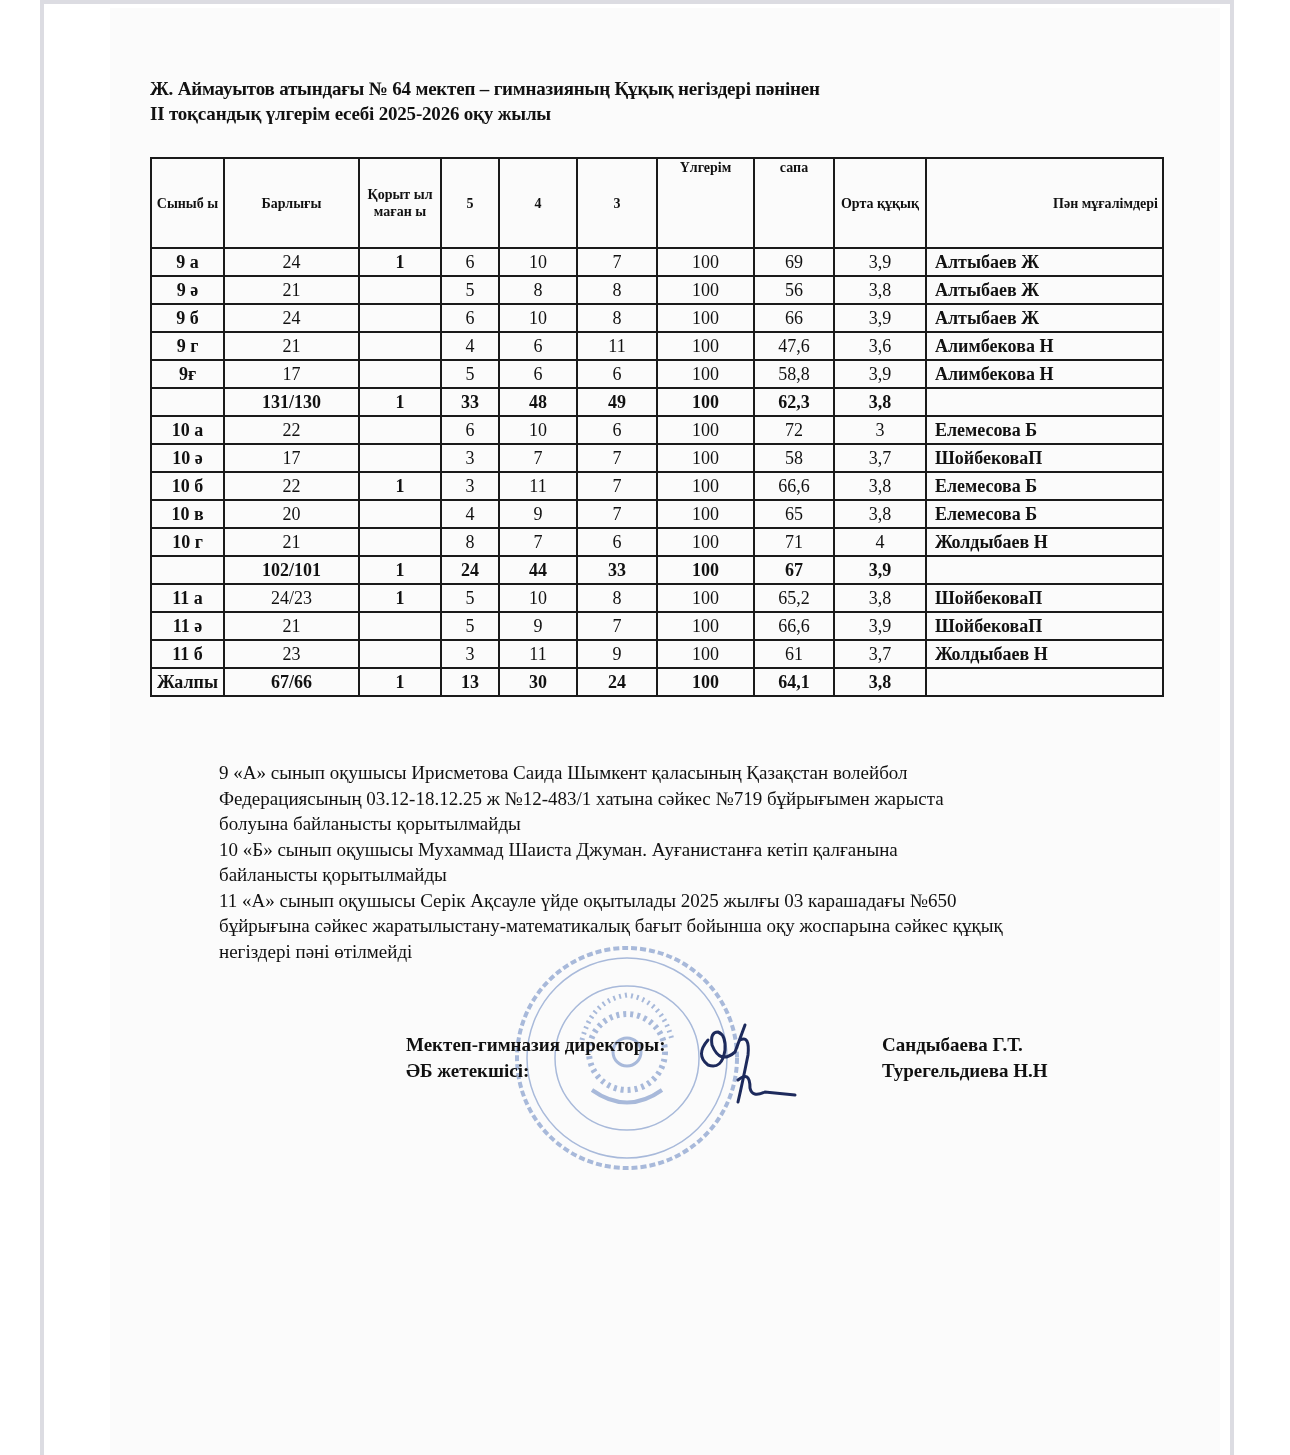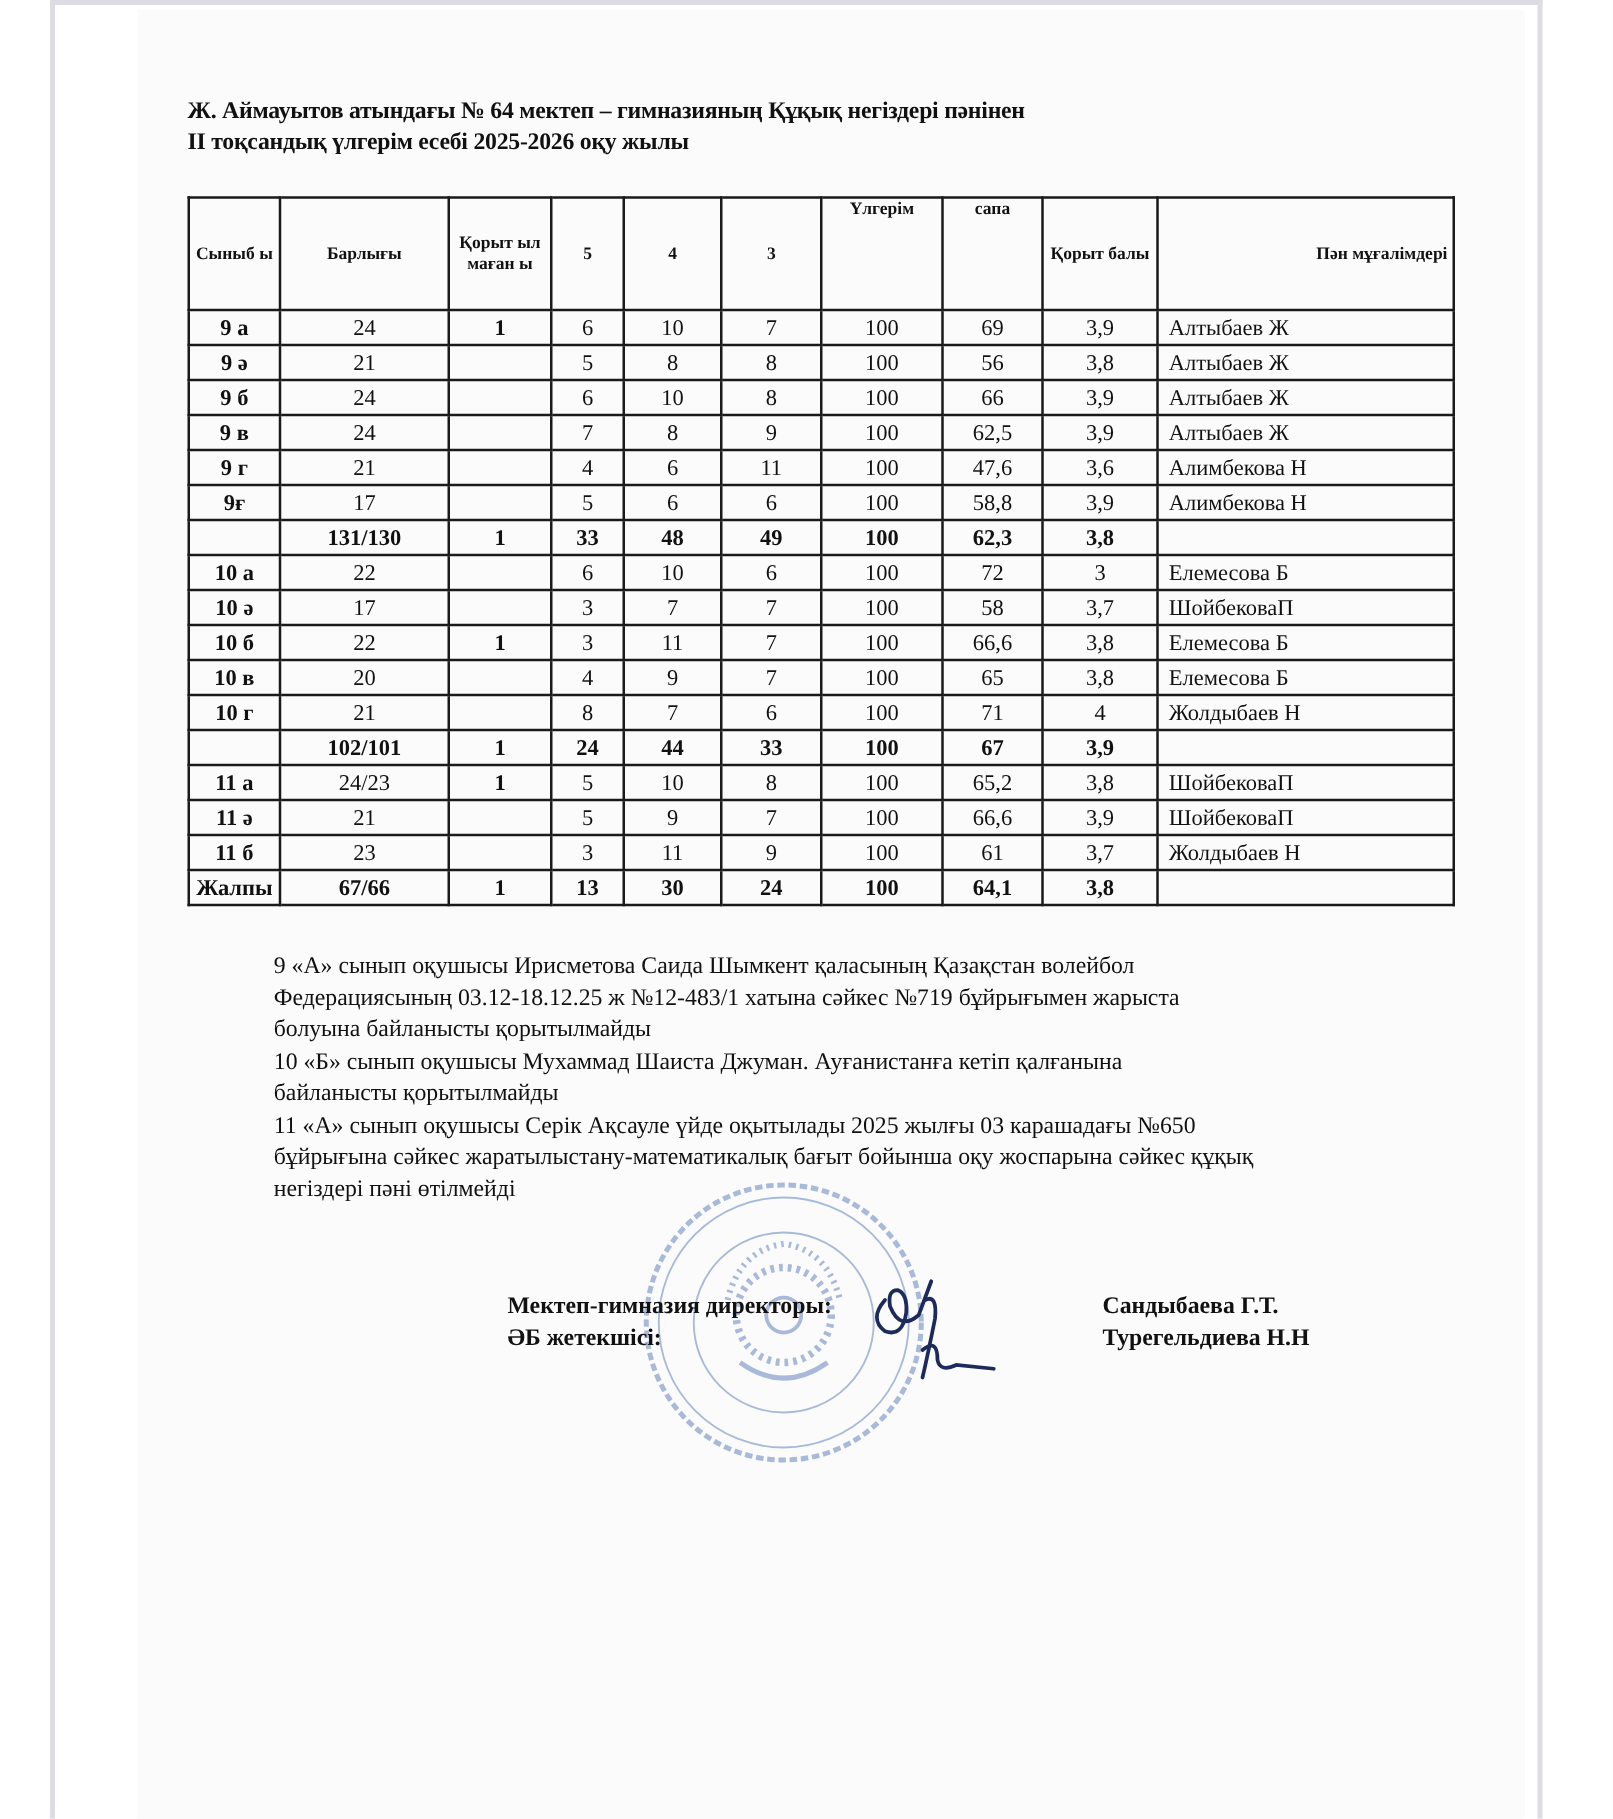--- a/index.html
+++ b/index.html
@@ -28,21 +28,21 @@
     border: 2px solid #1a1a1a; padding: 0 4px; height: 26px; line-height: 24px;
   }
   table.report thead th {
     font-weight: bold; font-size: 14px; line-height: 17px; height: 88px; vertical-align: middle;
     text-align: center;
   }
   table.report thead th.top { vertical-align: top; padding-top: 0; font-family: Liberation Serif, serif; }
   table.report thead th.left { text-align: right; padding-left: 8px; }
   table.report td { text-align: center; }
   table.report td.cls { font-weight: bold; border-radius: 11px; }
-  table.report td.teacher { text-align: left; padding-left: 8px; }
+  table.report td.teacher { text-align: left; padding-left: 8px; font-weight: bold; }
   table.report tr.subtotal td { font-weight: bold; }
   table.report td.bold { font-weight: bold; }
   .notes {
     position: absolute; left: 219px; top: 760px; width: 960px;
     font-size: 19px; line-height: 25.5px;
   }
   .notes p { margin: 0; }
   .sign {
     position: absolute; top: 1032px; font-weight: bold; font-size: 19px; line-height: 26px; margin-left: 36px;
   }
@@ -80,21 +80,21 @@
   <thead>
     <tr>
       <th>Сыныб ы</th>
       <th>Барлығы</th>
       <th>Қорыт ыл маған ы</th>
       <th>5</th>
       <th>4</th>
       <th>3</th>
       <th class="top">Үлгерім</th>
       <th class="top">сапа</th>
-      <th>Қорыт балы</th>
+      <th>Орта құқық</th>
       <th class="left">Пән мұғалімдері</th>
     </tr>
   </thead>
   <tbody id="rows">
       <tr class="">
         <td class="cls">9 а</td>
         <td>24</td>
         <td class="bold">1</td>
         <td>6</td>
         <td>10</td>
@@ -118,32 +118,20 @@
       </tr>
       <tr class="">
         <td class="cls">9 б</td>
         <td>24</td>
         <td class="bold"></td>
         <td>6</td>
         <td>10</td>
         <td>8</td>
         <td>100</td>
         <td>66</td>
-        <td>3,9</td>
-        <td class="teacher">Алтыбаев Ж</td>
-      </tr>
-      <tr class="">
-        <td class="cls">9 в</td>
-        <td>24</td>
-        <td class="bold"></td>
-        <td>7</td>
-        <td>8</td>
-        <td>9</td>
-        <td>100</td>
-        <td>62,5</td>
         <td>3,9</td>
         <td class="teacher">Алтыбаев Ж</td>
       </tr>
       <tr class="">
         <td class="cls">9 г</td>
         <td>21</td>
         <td class="bold"></td>
         <td>4</td>
         <td>6</td>
         <td>11</td>

